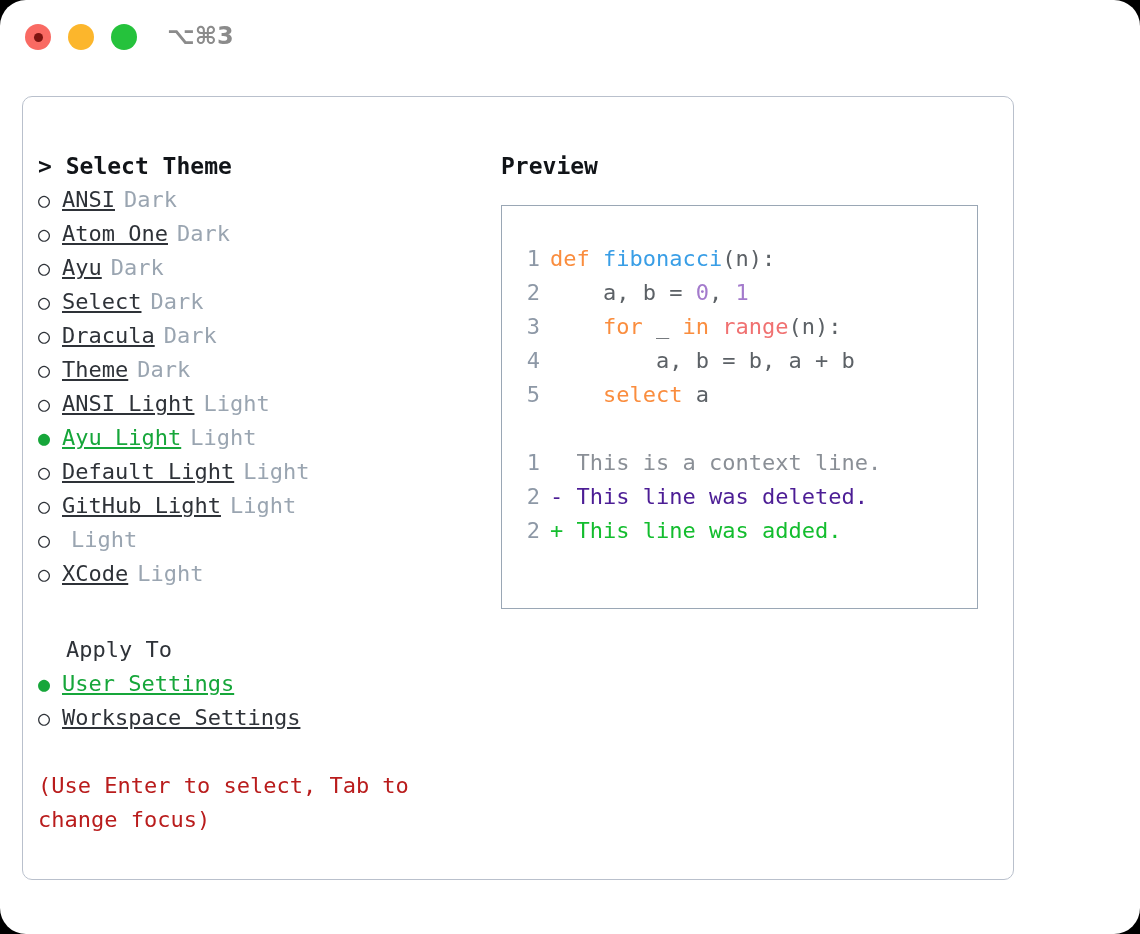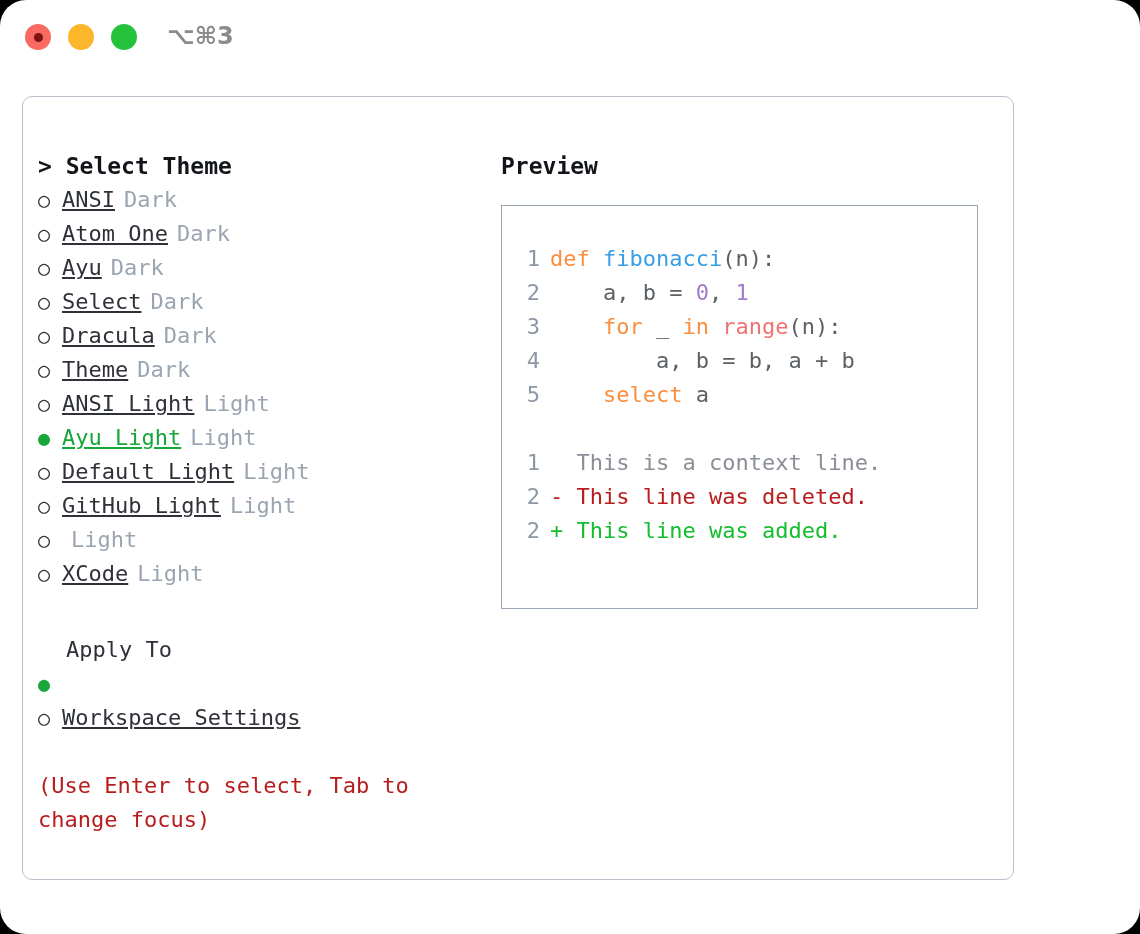--- a/index.html
+++ b/index.html
@@ -168,21 +168,21 @@
     box-sizing: border-box;
   }
   .code-text { color: #5c6166; }
   .blank-line { height: 34px; }
   .kw   { color: #fa8d3e; }
   .fn   { color: #399ee6; }
   .num  { color: #a37acc; }
   .bi   { color: #f07171; }
   .pun  { color: #5c6166; }
   .diff-ctx { color: #8a8f96; }
-  .diff-del { color: #b91c1c; text-align: center; }
+  .diff-del { color: #4c1d95; text-align: center; }
   .diff-add { color: #13bd2e; }
 </style>
 </head>
 <body>
 
 <div class="window">
 
   <div class="titlebar">
     <div class="lights">
       <span class="light red"></span>
@@ -209,21 +209,21 @@
             <div class="opt selected"><span class="marker">●</span><span class="label">Ayu Light</span><span class="tag">Light</span></div>
             <div class="opt"><span class="marker">○</span><span class="label">Default Light</span><span class="tag">Light</span></div>
             <div class="opt"><span class="marker">○</span><span class="label">GitHub Light</span><span class="tag">Light</span></div>
             <div class="opt"><span class="marker">○</span><span class="tag">Light</span></div>
             <div class="opt"><span class="marker">○</span><span class="label">XCode</span><span class="tag">Light</span></div>
           </div>
 
         <div class="apply-head">Apply To</div>
 
         <div class="opt-list" id="apply-list">
-            <div class="opt selected"><span class="marker">●</span></div>
+            <div class="opt selected"><span class="marker">●</span><span class="label">User Settings</span></div>
             <div class="opt"><span class="marker">○</span><span class="label">Workspace Settings</span></div>
           </div>
 
         <div class="hint">(Use Enter to select, Tab to change focus)</div>
       </div>
 
       <div class="right-col">
         <div class="preview-head">Preview</div>
         <div class="preview-box">
           <div id="code-block">

